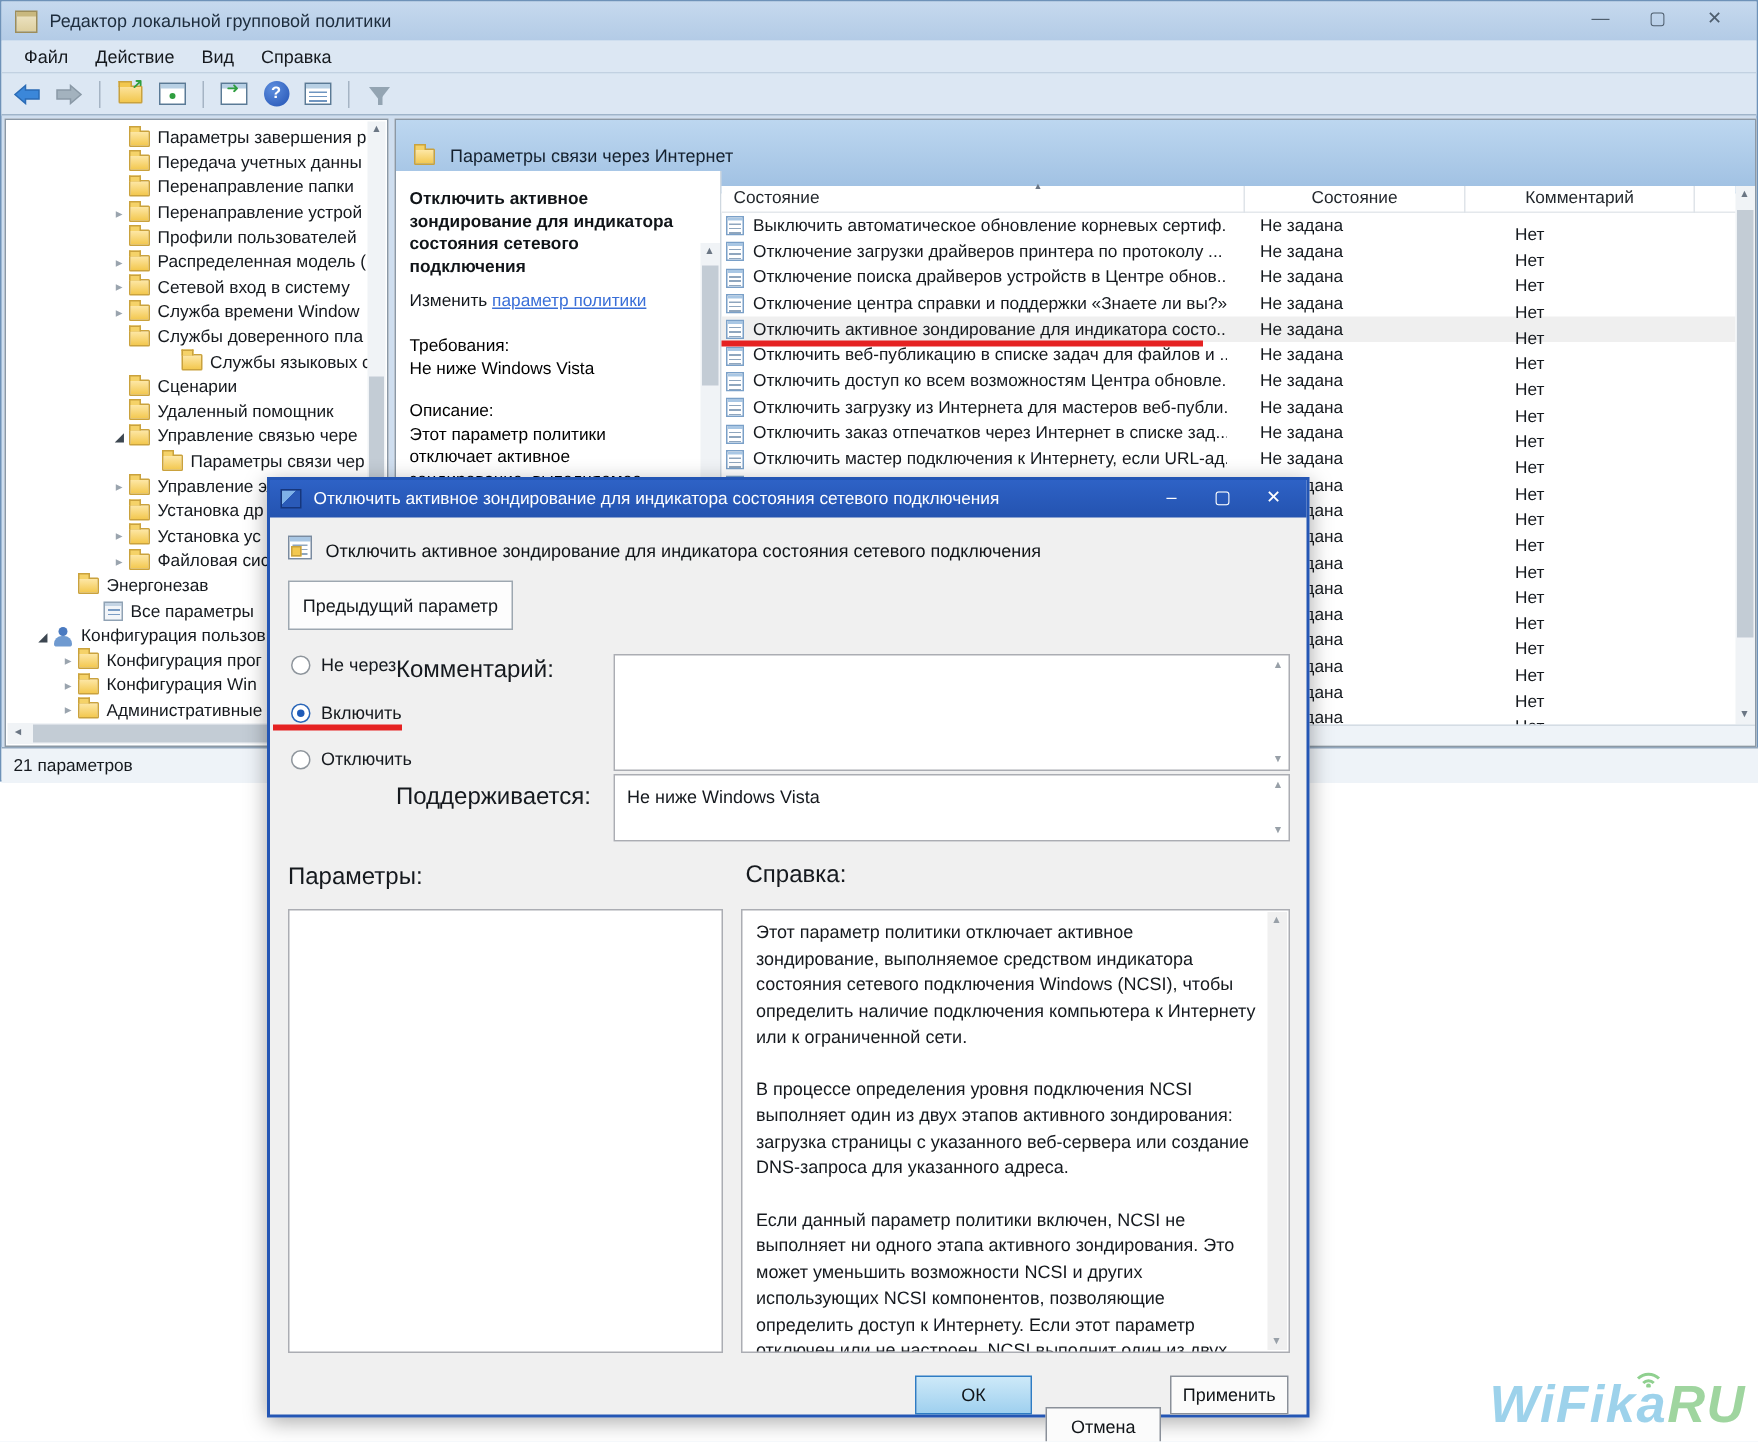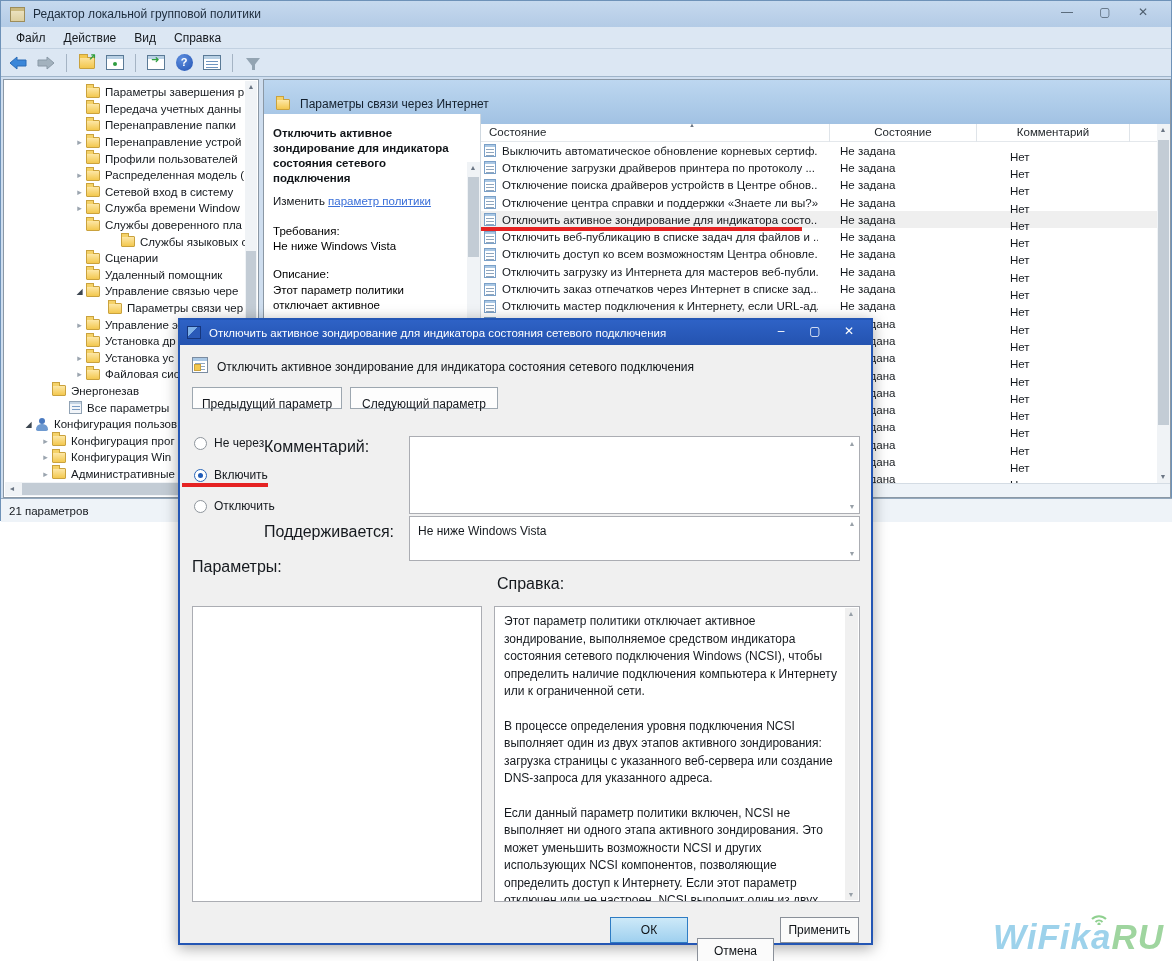--- a/index.html
+++ b/index.html
@@ -90,21 +90,21 @@
   #dlg{position:absolute;left:178px;top:318px;width:695px;height:627px;background:#f0f0f0;border:2px solid #2456b4;z-index:10;box-shadow:0 3px 14px rgba(0,0,0,.35);}
   #dlg-title{position:absolute;left:0;top:0;right:0;height:25px;background:linear-gradient(#2e62c6,#2453b0);display:flex;align-items:center;}
   #dlg-title .ic{width:14px;height:13px;margin:0 8px 0 7px;background:linear-gradient(135deg,#7fb2e8 0 40%,#2a5ab8 40%);border:1px solid #16367c;}
   #dlg-title .t{font-size:11.5px;color:#fff;}
   #dlg .winctl{right:8px;top:2px;gap:6px;}
   #dlg .winctl span{color:#fff;height:20px;line-height:19px;}
   .ico-policy-lg{position:absolute;left:12px;top:37px;width:16px;height:16px;background:#fff;border:1px solid #7a8ba0;box-shadow:inset 0 3px 0 #a9c7e4;}
   .ico-policy-lg::before{content:"";position:absolute;left:2px;top:5px;width:10px;height:8px;background:repeating-linear-gradient(#8fa6be 0 1px,transparent 1px 3px);}
   .ico-policy-lg::after{content:"";position:absolute;left:1px;bottom:1px;width:5px;height:5px;background:#f3c84f;border:1px solid #caa23d;}
   #dlg-policy-name{position:absolute;left:37px;top:40px;width:640px;font-size:12px;color:#101418;}
-  .nav-btn{position:absolute;top:67px;height:22px;background:#fdfdfd;border:1px solid #9da7b0;font-size:12px;color:#15191e;text-align:center;line-height:33px;}
+  .nav-btn{position:absolute;top:67px;height:33px;background:#fdfdfd;border:1px solid #9da7b0;font-size:12px;color:#15191e;text-align:center;line-height:33px;}
   #btn-prev{left:12px;width:150px;}
   #btn-next{left:170px;width:148px;}
   .radio-row{position:absolute;left:14px;height:18px;display:flex;align-items:center;font-size:12px;color:#15191e;}
   .radio{width:13px;height:13px;border-radius:50%;background:#fff;border:1px solid #8e959c;margin-right:7px;position:relative;flex:none;}
   .radio.on{border-color:#2a66b8;}
   .radio.on::after{content:"";position:absolute;left:3px;top:3px;width:5px;height:5px;border-radius:50%;background:#1f5bb8;}
   .dlg-label{position:absolute;font-size:16px;color:#15191e;}
   .dlg-box{position:absolute;background:#fff;border:1px solid #abadb3;}
   .box-arrow{position:absolute;right:2px;font-size:7px;color:#98a0a8;width:10px;text-align:center;}
   #supported-box .val{position:absolute;left:8px;top:7px;font-size:12px;color:#15191e;}
@@ -531,21 +531,20 @@
         <span>–</span>
         <span>▢</span>
         <span>✕</span>
       </span>
     </div>
 
     <span class="ico-policy-lg"></span>
     <div id="dlg-policy-name">Отключить активное зондирование для индикатора состояния сетевого подключения</div>
 
     <div class="nav-btn" id="btn-prev">Предыдущий параметр</div>
-    <div class="nav-btn" id="btn-next">Следующий параметр</div>
 
     <div>
         <div class="radio-row" style="top: 114px;">
           <span class="radio"></span>
           <span>Не через</span>
         </div>
         <div class="radio-row" style="top: 146px;">
           <span class="radio on"></span>
           <span>Включить</span>
         </div>
@@ -561,21 +560,21 @@
       <span class="box-arrow" style="bottom:3px;">▼</span>
     </div>
 
     <div class="dlg-label" style="left:84px;top:203px;">Поддерживается:</div>
     <div class="dlg-box" id="supported-box" style="left:229px;top:196px;width:451px;height:45px;">
       <span class="val">Не ниже Windows Vista</span>
       <span class="box-arrow" style="top:3px;">▲</span>
       <span class="box-arrow" style="bottom:3px;">▼</span>
     </div>
 
-    <div class="dlg-label" style="left:12px;top:238px;">Параметры:</div>
+    <div class="dlg-label" style="left:12px;top:256px;">Параметры:</div>
     <div class="dlg-label" style="left:317px;top:255px;">Справка:</div>
 
     <div class="dlg-box" style="left:12px;top:286px;width:290px;height:296px;"></div>
     <div class="dlg-box" id="help-box" style="left:314px;top:286px;width:366px;height:296px;">
       <div id="help-text">
           <p>Этот параметр политики отключает активное зондирование, выполняемое средством индикатора состояния сетевого подключения Windows (NCSI), чтобы определить наличие подключения компьютера к Интернету или к ограниченной сети.</p>
           <p>В процессе определения уровня подключения NCSI выполняет один из двух этапов активного зондирования: загрузка страницы с указанного веб-сервера или создание DNS-запроса для указанного адреса.</p>
           <p>Если данный параметр политики включен, NCSI не выполняет ни одного этапа активного зондирования. Это может уменьшить возможности NCSI и других использующих NCSI компонентов, позволяющие определить доступ к Интернету. Если этот параметр отключен или не настроен, NCSI выполнит один из двух этапов активного зондирования.</p>
         </div>
       <div id="help-sb">

